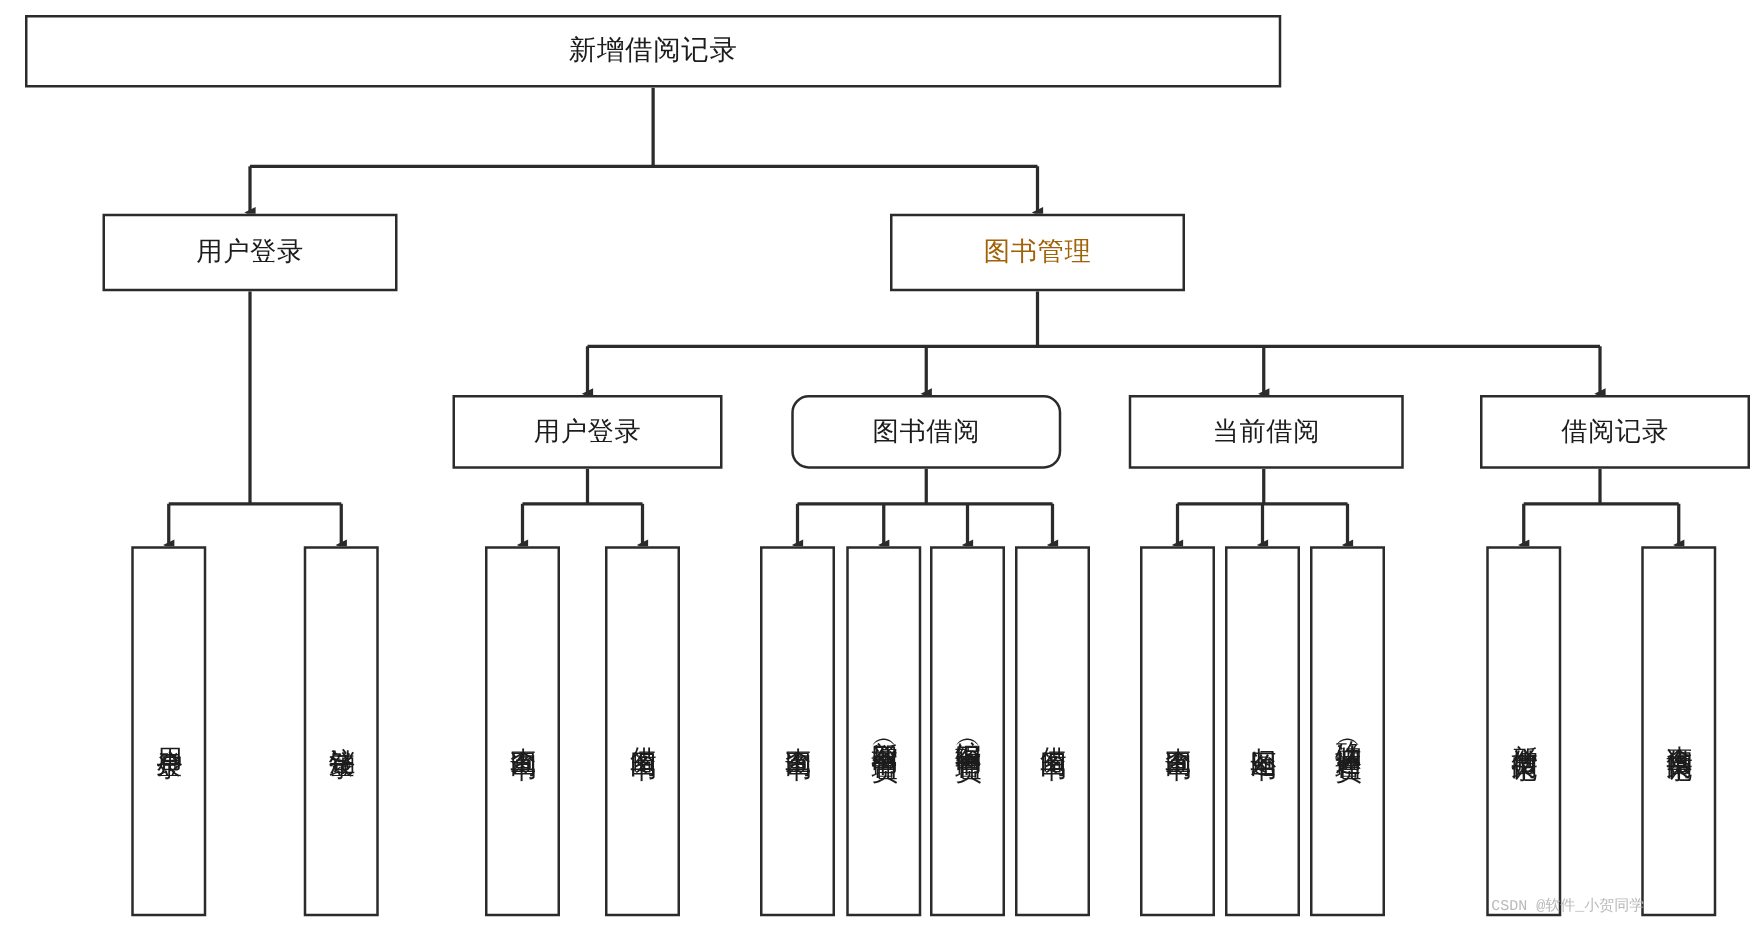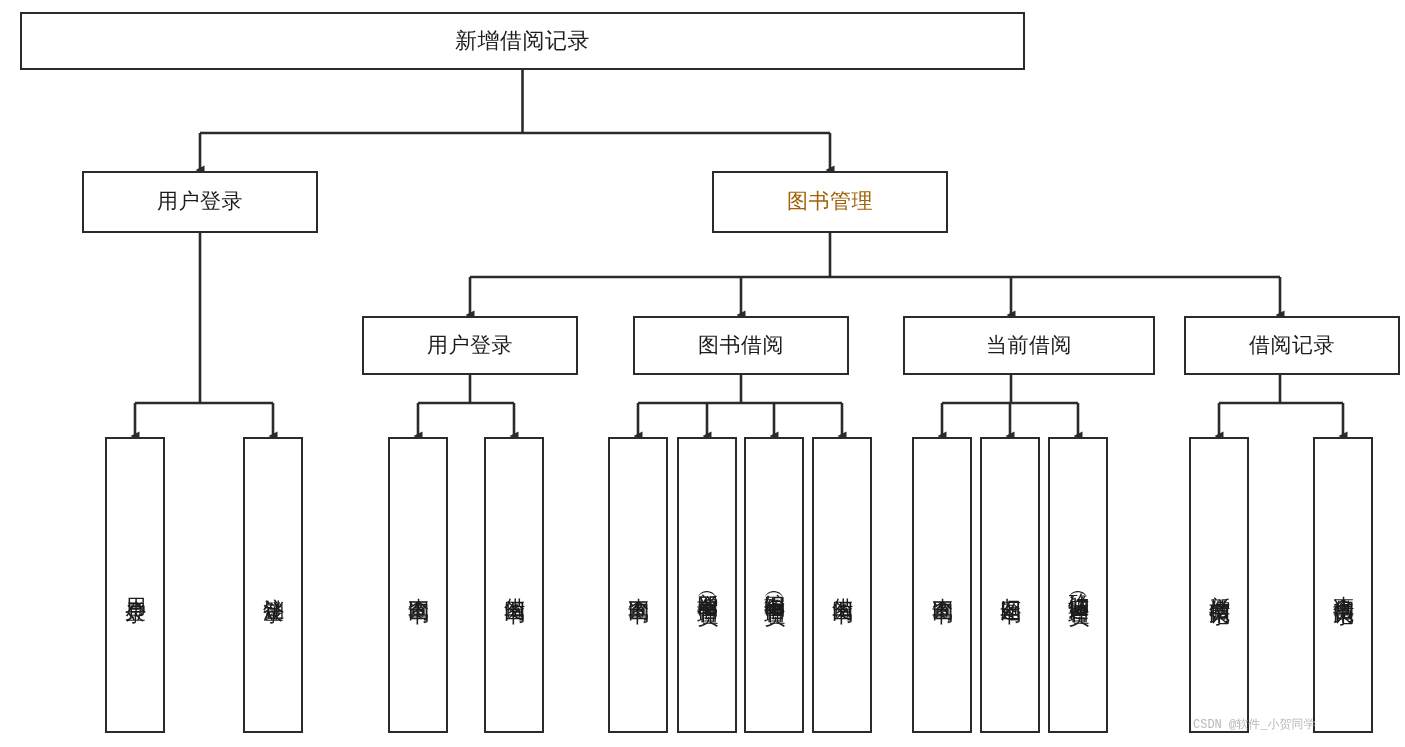--- a/index.html
+++ b/index.html
@@ -118,24 +118,24 @@
       </div>
       <div class="node-box" style="left: 82px; top: 171px; width: 236px; height: 62px; border-color: rgb(43, 43, 43); background: rgb(255, 255, 255);">
         <div class="node-label horizontal" style="color: rgb(28, 28, 28);">用户登录</div>
       </div>
       <div class="node-box" style="left: 712px; top: 171px; width: 236px; height: 62px; border-color: rgb(43, 43, 43); background: rgb(255, 255, 255);">
         <div class="node-label horizontal" style="color: #a16207;">图书管理</div>
       </div>
       <div class="node-box" style="left: 362px; top: 316px; width: 216px; height: 59px; border-color: rgb(43, 43, 43); background: rgb(255, 255, 255);">
         <div class="node-label horizontal" style="color: rgb(28, 28, 28);">用户登录</div>
       </div>
-      <div class="node-box" style="left: 633px; top: 316px; width: 216px; height: 59px; border-color: rgb(43, 43, 43); background: rgb(255, 255, 255);">
+      <div class="node-box" style="left: 633px; top: 316px; width: 216px; height: 59px; border-color: rgb(43, 43, 43); background: rgb(255, 255, 255); border-radius: 14px;">
         <div class="node-label horizontal" style="color: rgb(28, 28, 28);">图书借阅</div>
       </div>
-      <div class="node-box" style="left: 903px; top: 316px; width: 252px; height: 59px; border-color: rgb(43, 43, 43); background: rgb(255, 255, 255);">
+      <div class="node-box" style="left: 903px; top: 316px; width: 220px; height: 59px; border-color: rgb(43, 43, 43); background: rgb(255, 255, 255);">
         <div class="node-label horizontal" style="color: rgb(28, 28, 28);">当前借阅</div>
       </div>
       <div class="node-box" style="left: 1172px; top: 316px; width: 216px; height: 59px; border-color: rgb(43, 43, 43); background: rgb(255, 255, 255); margin-left: 12px;">
         <div class="node-label horizontal" style="color: rgb(28, 28, 28);">借阅记录</div>
       </div>
       <div class="node-box" style="left: 105px; top: 437px; width: 60px; height: 296px; border-color: rgb(43, 43, 43); background: rgb(255, 255, 255);">
         <div class="node-label vertical" style="color: rgb(28, 28, 28);">用户登录</div>
       </div>
       <div class="node-box" style="left: 243px; top: 437px; width: 60px; height: 296px; border-color: rgb(43, 43, 43); background: rgb(255, 255, 255);">
         <div class="node-label vertical" style="color: rgb(28, 28, 28);">注销登录</div>

